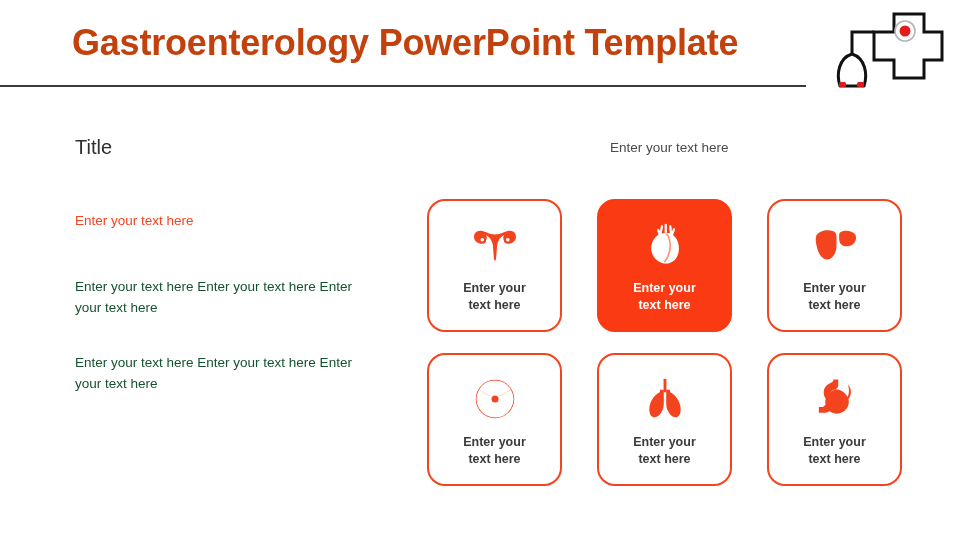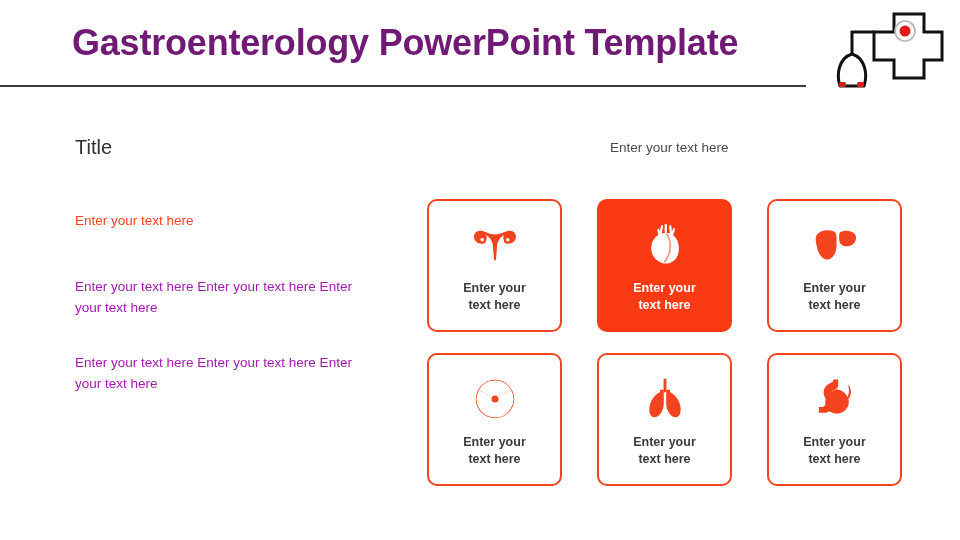--- a/index.html
+++ b/index.html
@@ -23,21 +23,21 @@
     top: 0;
     width: 960px;
     height: 100px;
   }
   #slide-title {
     position: absolute;
     left: 72px;
     top: 22px;
     font-size: 36px;
     font-weight: bold;
-    color: #701a75;
+    color: #c2410c;
     letter-spacing: -0.2px;
     white-space: nowrap;
   }
   #header-rule {
     position: absolute;
     left: 0;
     top: 85px;
     width: 806px;
     height: 2px;
     background: #3b3b3b;
@@ -65,21 +65,21 @@
     line-height: 1.1;
   }
   .body-accent {
     font-size: 13.5px;
     color: #f4431f;
     margin: 0 0 47px 0;
     line-height: 1.35;
   }
   .body-para {
     font-size: 13.5px;
-    color: #a21caf;
+    color: #14532d;
     margin: 0 0 34px 0;
     line-height: 1.55;
     max-width: 300px;
   }
   .body-para:last-child { margin-bottom: 0; }
 
   
   #right-caption {
     position: absolute;
     left: 610px;
@@ -98,21 +98,21 @@
     grid-template-columns: repeat(3, 135px);
     grid-template-rows: repeat(2, 133px);
     column-gap: 35px;
     row-gap: 21px;
   }
 
   .card {
     box-sizing: border-box;
     width: 135px;
     height: 133px;
-    border-radius: 10px;
+    border-radius: 18px;
     border: 2.5px solid #f4431f;
     background: #ffffff;
     display: flex;
     flex-direction: column;
     align-items: center;
     justify-content: center;
     padding-top: 4px;
   }
   .card.highlight {
     background: #f93a13;

